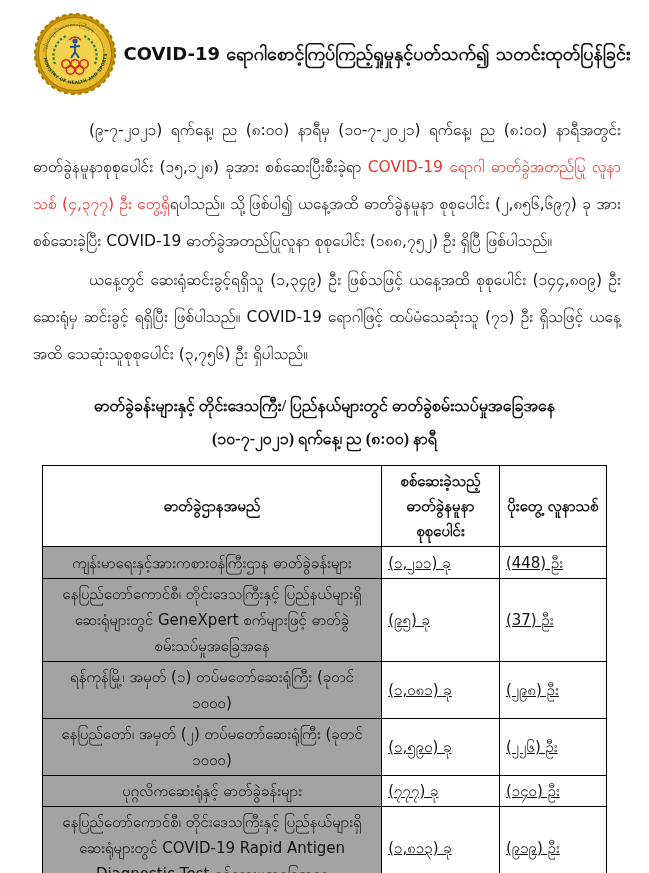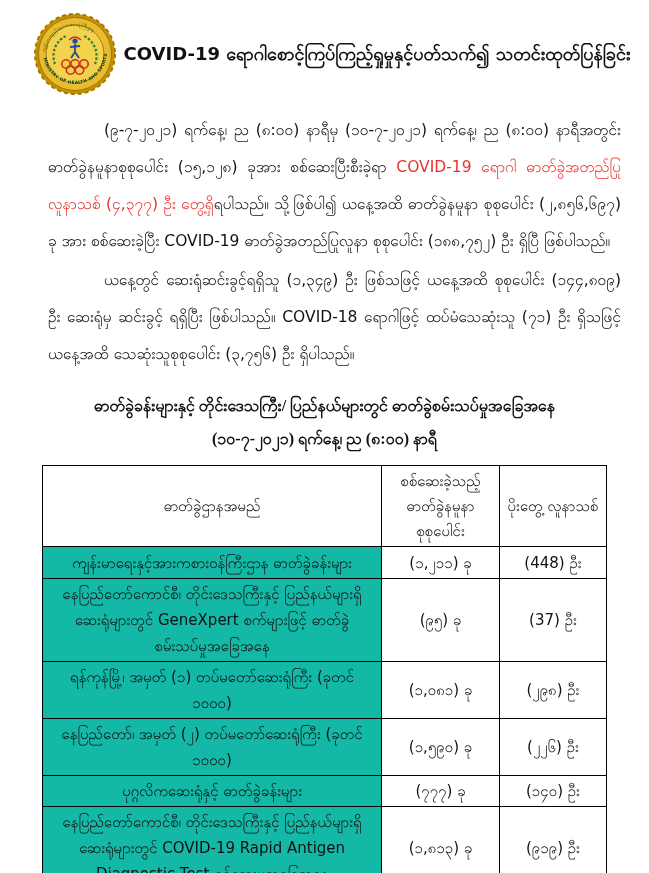--- a/index.html
+++ b/index.html
@@ -10,35 +10,35 @@
   }
   .page{width:649px;height:873px;position:relative;}
 
   
   .header{display:flex;align-items:center;padding:10px 18px 0 33px;}
   .logo-wrap{width:84px;height:88px;flex:0 0 auto;}
   .title-block{flex:1;text-align:center;font-weight:bold;font-size:18px;line-height:36px;padding-left:6px;}
 
   
   .body-text{margin:14px 28px 0 32px;font-size:15.5px;line-height:37px;text-align:justify;}
-  .para{text-indent:56px;margin:0 0 2px 16px;}
+  .para{text-indent:56px;margin:0 0 2px 1px;}
   .red{color:#e8322c;}
 
   
   .table-title{margin-top:16px;text-align:center;font-weight:bold;font-size:16px;line-height:33px;font-family:Liberation Serif, serif;}
 
   
   table.lab{border-collapse:collapse;margin:10px auto 0 42px;width:565px;table-layout:fixed;}
   table.lab td,table.lab th{border:1.6px solid #000;padding:2px 6px;font-size:15px;vertical-align:middle;}
   th.c1,td.c1{width:62%;}
   th.c2,td.c2{width:20%;}
   th.c3,td.c3{width:18%;}
-  thead th{font-weight:normal;text-align:center;line-height:25px;height:76px;background:#fff;}
-  td.name{background:#14b8a6;text-align:center;line-height:26px;}
-  td.val{text-align:center;background:#fff;line-height:24px;}
+  thead th{font-weight:bold;text-align:center;line-height:25px;height:76px;background:#fff;}
+  td.name{background:#a3a3a3;text-align:center;line-height:26px;}
+  td.val{text-align:left;background:#fff;line-height:24px;text-decoration:underline;}
   tr.r1 td{height:27px;}
   tr.r2 td{height:52px;}
   tr.r3 td,tr.r4 td{height:26px;}
   tr.r5 td{height:25px;}
   tr.r6 td{height:52px;}
 </style>
 </head>
 <body>
 
 <div class="page">
@@ -86,21 +86,21 @@
         </text>
       </svg>
     </div>
     <div class="title-block">
       <div>COVID-19 ရောဂါစောင့်ကြပ်ကြည့်ရှုမှုနှင့်ပတ်သက်၍ သတင်းထုတ်ပြန်ခြင်း</div>
     </div>
   </div>
 
   <div class="body-text">
     <p class="para"><span>(၉-၇-၂၀၂၁) ရက်နေ့၊ ည (၈:၀၀) နာရီမှ (၁၀-၇-၂၀၂၁) ရက်နေ့၊ ည (၈:၀၀) နာရီအတွင်း ဓာတ်ခွဲနမူနာစုစုပေါင်း (၁၅,၁၂၈) ခုအား စစ်ဆေးပြီးစီးခဲ့ရာ </span><span class="red">COVID-19 ရောဂါ ဓာတ်ခွဲအတည်ပြု လူနာသစ် (၄,၃၇၇) ဦး တွေ့ရှိ</span><span>ရပါသည်။ သို့ဖြစ်ပါ၍ ယနေ့အထိ ဓာတ်ခွဲနမူနာ စုစုပေါင်း (၂,၈၅၆,၆၉၇) ခု အား စစ်ဆေးခဲ့ပြီး COVID-19 ဓာတ်ခွဲအတည်ပြုလူနာ စုစုပေါင်း (၁၈၈,၇၅၂) ဦး ရှိပြီ ဖြစ်ပါသည်။</span></p>
-    <p class="para">ယနေ့တွင် ဆေးရုံဆင်းခွင့်ရရှိသူ (၁,၃၄၉) ဦး ဖြစ်သဖြင့် ယနေ့အထိ စုစုပေါင်း (၁၄၄,၈၀၉) ဦး ဆေးရုံမှ ဆင်းခွင့် ရရှိပြီး ဖြစ်ပါသည်။ COVID-18 ရောဂါဖြင့် ထပ်မံသေဆုံးသူ (၇၁) ဦး ရှိသဖြင့် ယနေ့အထိ သေဆုံးသူစုစုပေါင်း (၃,၇၅၆) ဦး ရှိပါသည်။</p>
+    <p class="para">ယနေ့တွင် ဆေးရုံဆင်းခွင့်ရရှိသူ (၁,၃၄၉) ဦး ဖြစ်သဖြင့် ယနေ့အထိ စုစုပေါင်း (၁၄၄,၈၀၉) ဦး ဆေးရုံမှ ဆင်းခွင့် ရရှိပြီး ဖြစ်ပါသည်။ COVID-19 ရောဂါဖြင့် ထပ်မံသေဆုံးသူ (၇၁) ဦး ရှိသဖြင့် ယနေ့အထိ သေဆုံးသူစုစုပေါင်း (၃,၇၅၆) ဦး ရှိပါသည်။</p>
   </div>
 
   <div class="table-title">
     <div>ဓာတ်ခွဲခန်းများနှင့် တိုင်းဒေသကြီး/ ပြည်နယ်များတွင် ဓာတ်ခွဲစမ်းသပ်မှုအခြေအနေ</div>
     <div>(၁၀-၇-၂၀၂၁) ရက်နေ့၊ ည (၈:၀၀) နာရီ</div>
   </div>
 
   <table class="lab">
     <thead>
       <tr>

